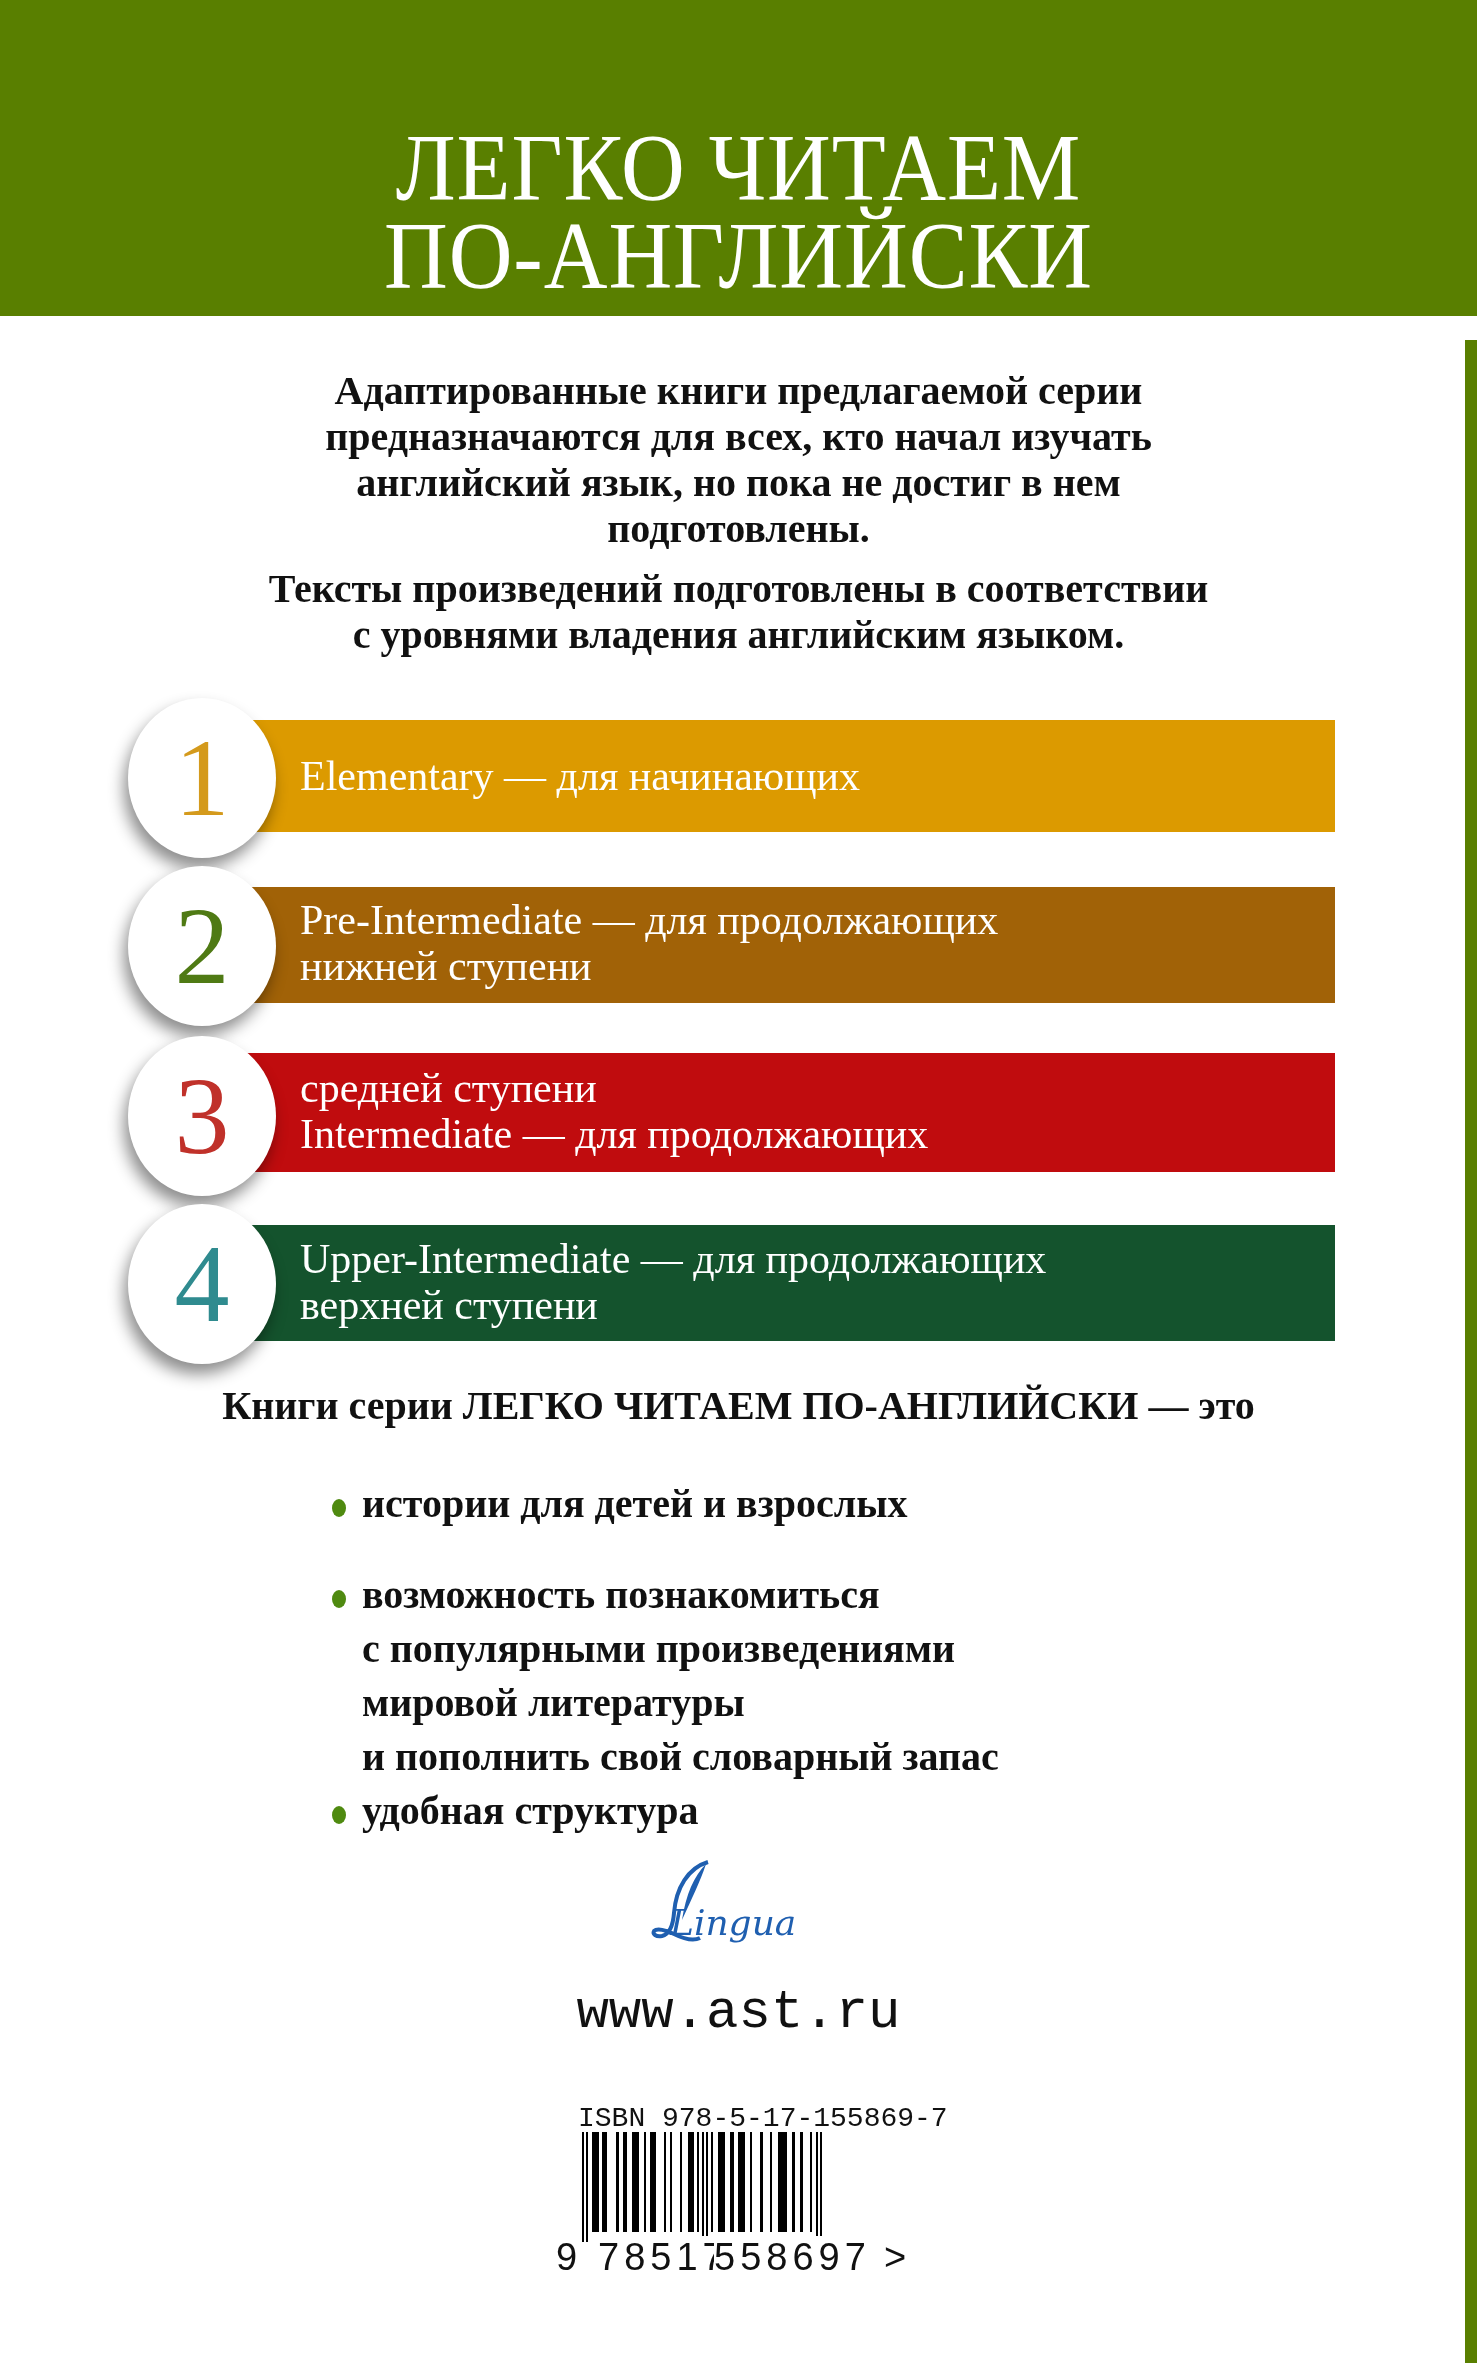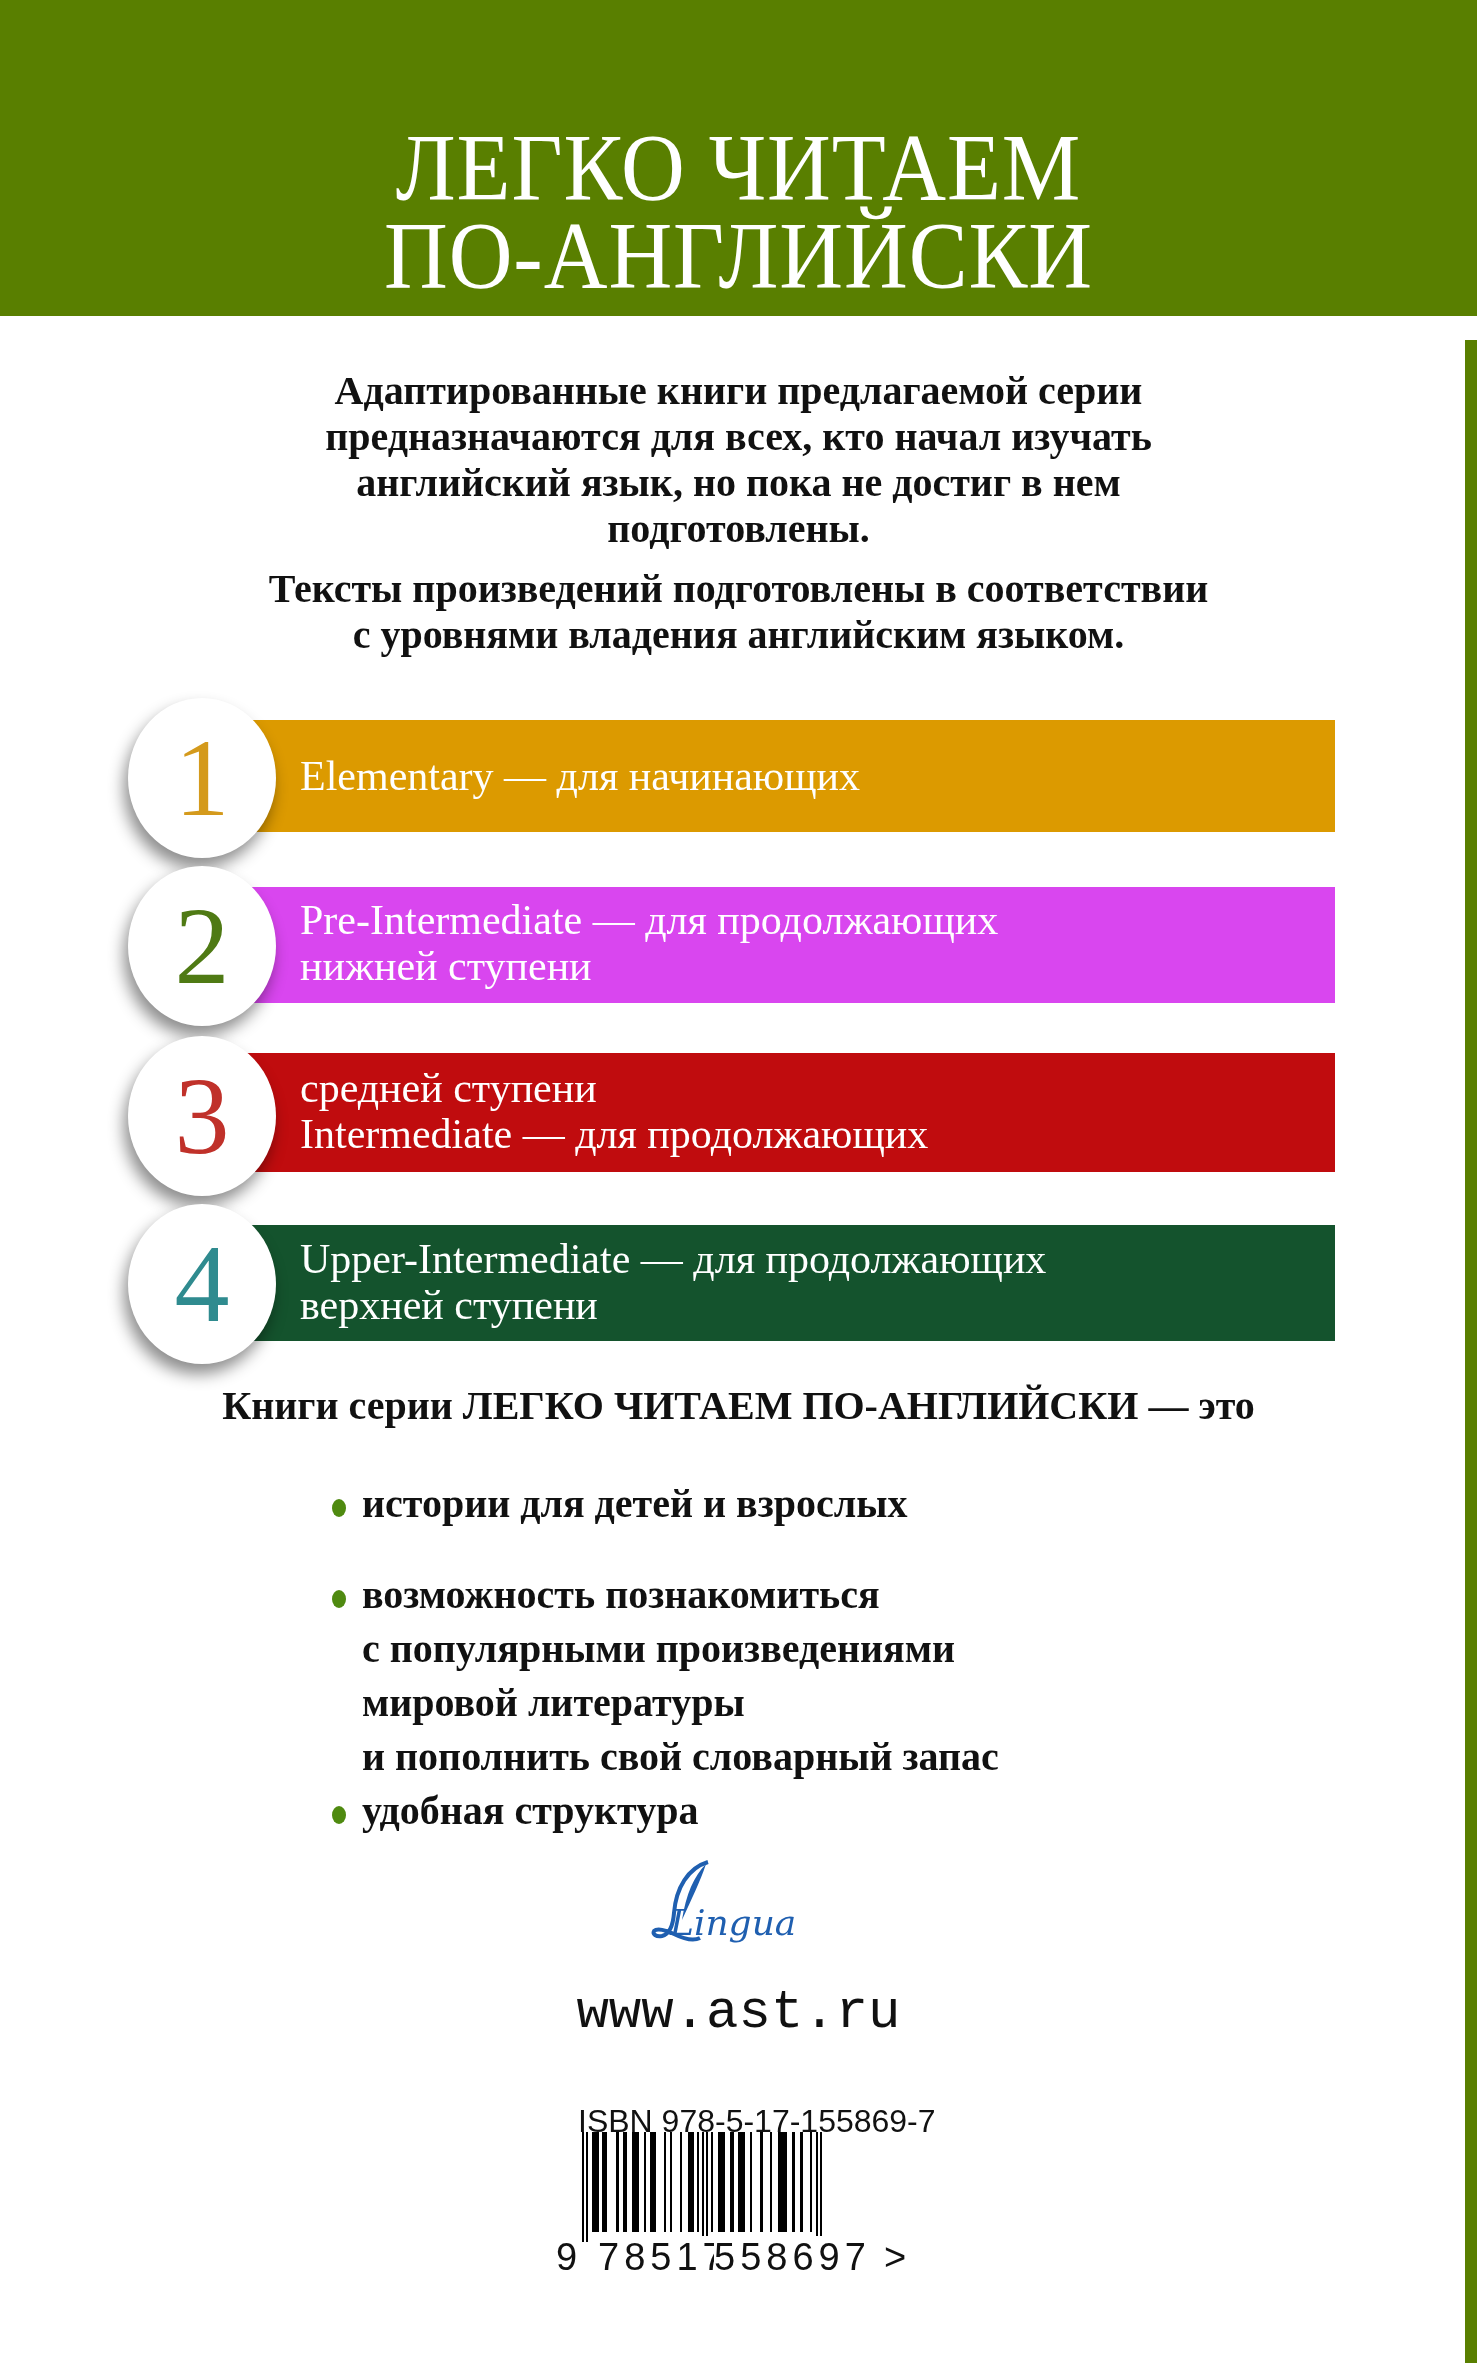--- a/index.html
+++ b/index.html
@@ -14,21 +14,21 @@
   .intro.p2{top:566px;}
   .band{position:absolute;left:230px;width:1105px;color:#fff;font-size:42px;line-height:46px;}
   .band .text{position:absolute;left:70px;}
   .circle{position:absolute;left:128px;width:148px;height:160px;border-radius:50%;background:#fff;box-shadow:-4px 10px 16px rgba(0,0,0,0.45);display:flex;align-items:center;justify-content:center;font-size:110px;font-family:"Liberation Serif",serif;}
   .series-line{position:absolute;left:0;width:1477px;text-align:center;top:1383px;font-size:40px;line-height:46px;font-weight:bold;}
   .bullets{position:absolute;left:340px;top:1477px;font-size:40px;line-height:54px;font-weight:bold;}
   .bullet-row{position:relative;padding-left:0;}
   .dot{position:absolute;left:-8px;top:22px;width:14px;height:18px;border-radius:50%;background:#4f8a10;}
   .logo{position:absolute;left:648px;top:1858px;width:160px;height:100px;}
   .url{position:absolute;left:0;width:1477px;text-align:center;top:1982px;font-family:Liberation Mono, monospace;font-size:54px;color:#111;}
-  .isbn{position:absolute;left:578px;top:2103px;font-family:Liberation Sans, sans-serif;font-size:32px;color:#111;}
+  .isbn{position:absolute;left:578px;top:2103px;font-family:Liberation Mono, monospace;font-size:28px;color:#111;}
   .barcode{position:absolute;left:580px;top:2132px;width:250px;height:120px;}
   .digits{position:absolute;top:2236px;font-family:"Liberation Sans",sans-serif;font-size:38px;color:#111;background:#fff;}
 </style>
 </head>
 <body>
 
 <div class="header"></div>
 <div class="title l1">ЛЕГКО ЧИТАЕМ</div>
 <div class="title l2">ПО-АНГЛИЙСКИ</div>
 <div class="side-strip"></div>
@@ -46,21 +46,21 @@
 
 <div class="band" style="top:720px;height:112px;background:#dc9a00;">
   <div class="text" style="top:33px;">
     <div>Elementary — для начинающих</div>
   </div>
 </div>
 <div class="circle" style="top:698px;color:#d49a1c;">
   <span>1</span>
 </div>
 
-<div class="band" style="top:887px;height:116px;background:#d946ef;">
+<div class="band" style="top:887px;height:116px;background:#a16207;">
   <div class="text" style="top:10px;">
     <div>Pre-Intermediate — для продолжающих</div>
     <div>нижней ступени</div>
   </div>
 </div>
 <div class="circle" style="top:866px;color:#4f7a14;">
   <span>2</span>
 </div>
 
 <div class="band" style="top:1053px;height:119px;background:#c00c0e;">

